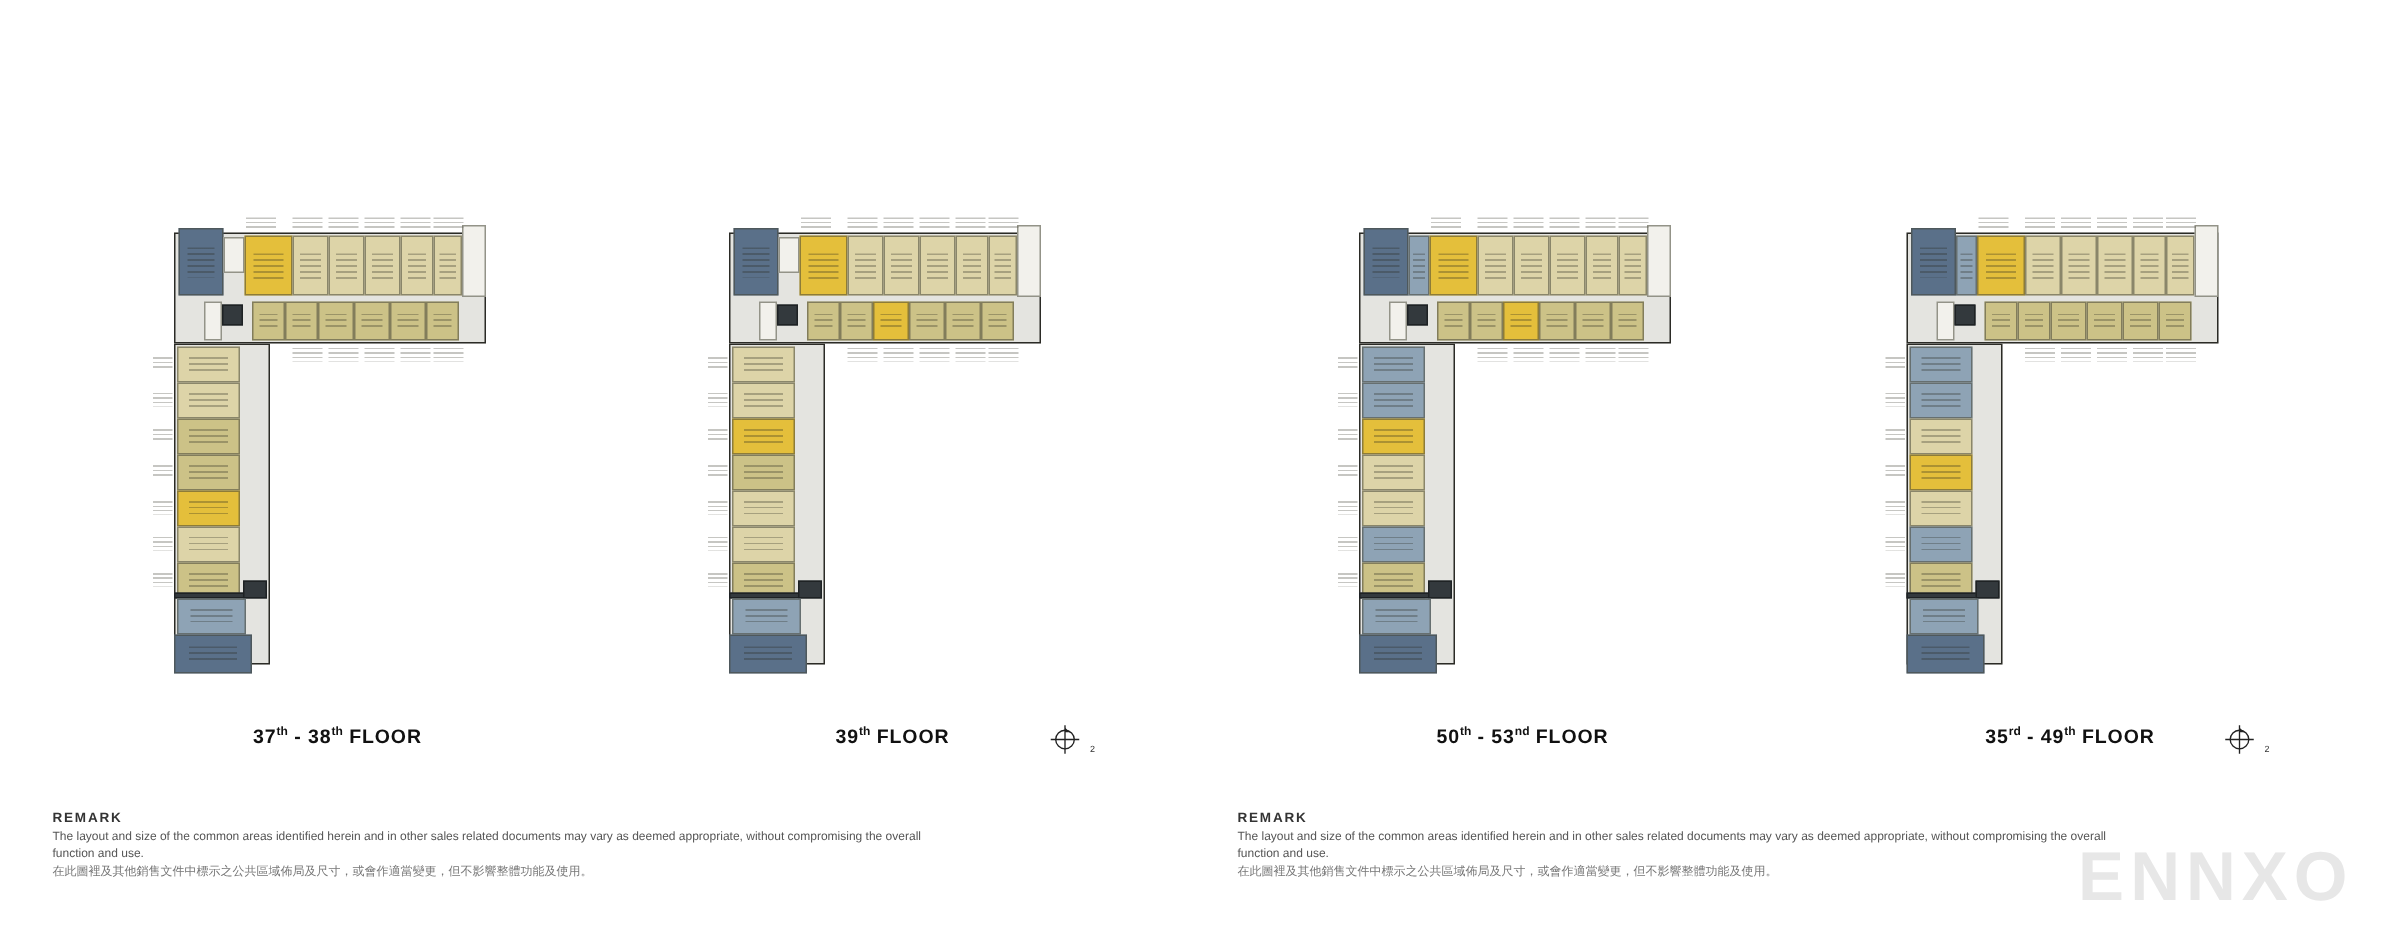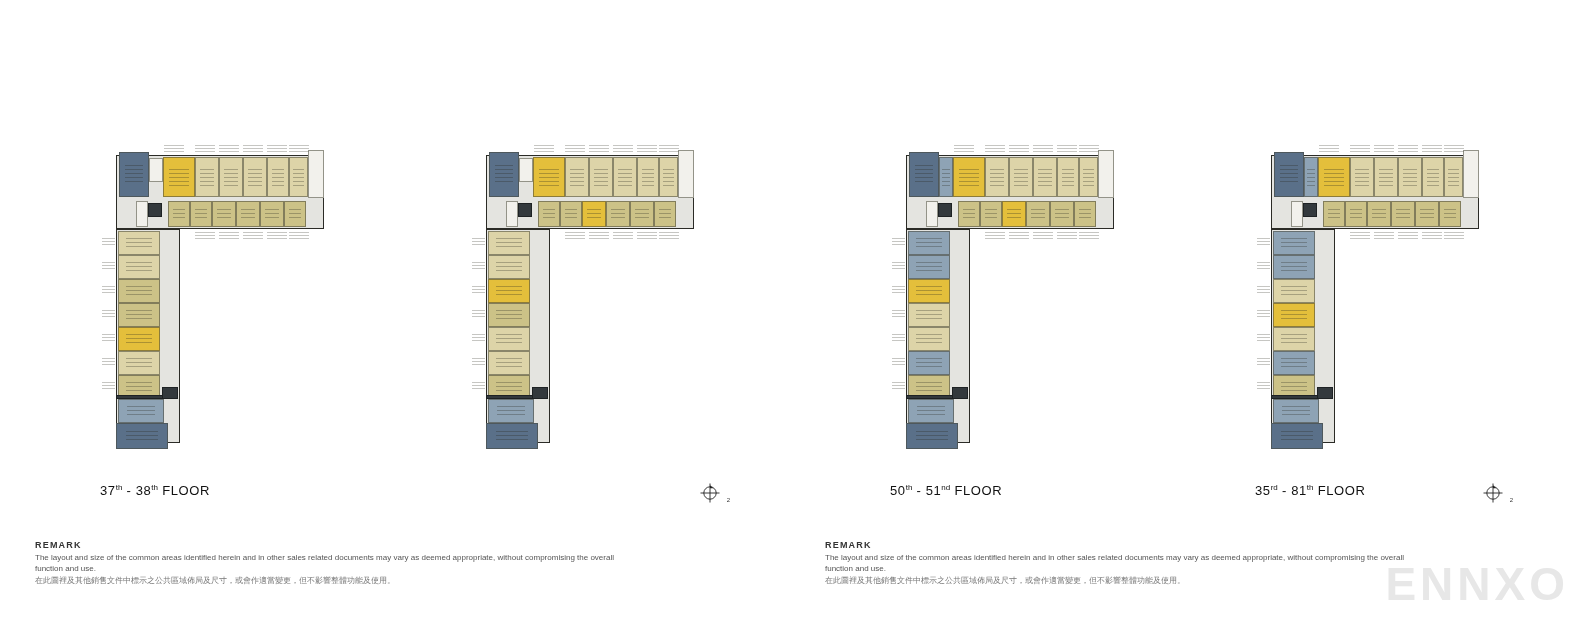--- a/index.html
+++ b/index.html
@@ -17,22 +17,22 @@
   .blk.t::after {
     content:""; position:absolute; left:18%; right:18%; top:28%; height:46%;
     background:repeating-linear-gradient(to bottom, rgba(40,40,30,.30) 0 1px, transparent 1px 4px);
   }
   .tag {
     position:absolute; height:9px;
     background:repeating-linear-gradient(to bottom, rgba(95,95,85,.55) 0 1px, transparent 1px 3px);
     opacity:.65;
   }
   .floor-label {
-    position:absolute; top:483px; height:18px; 
-    font-weight:normal; font-size:13px; letter-spacing:.6px; color:#111;
+    position:absolute; top:483px; height:18px; text-align:center;
+    font-weight:bold; font-size:13px; letter-spacing:.6px; color:#111;
   }
   .floor-label sup { font-size:8px; letter-spacing:0; }
   .compass { position:absolute; top:483px; width:30px; height:20px; }
   .compass .sub { position:absolute; right:0; bottom:0; font-size:6px; color:#333; }
   .remark { position:absolute; width:600px; color:#444; }
   .remark-title { font-size:9px; font-weight:bold; letter-spacing:1.2px; color:#333; margin-bottom:3px; }
   .remark-en { font-size:8px; color:#555; line-height:1.35; }
   .remark-zh { font-size:8px; color:#777; line-height:1.5; }
   .watermark {
     position:absolute; right:18px; bottom:12px; font-size:46px; font-weight:bold;
@@ -247,22 +247,23 @@
         <div class="tag" style="left: 2px; top: 117px; width: 13px;"></div>
         <div class="tag" style="left: 2px; top: 141px; width: 13px;"></div>
         <div class="tag" style="left: 2px; top: 165px; width: 13px;"></div>
         <div class="tag" style="left: 2px; top: 189px; width: 13px;"></div>
         <div class="tag" style="left: 2px; top: 213px; width: 13px;"></div>
         <div class="tag" style="left: 2px; top: 237px; width: 13px;"></div>
       </div>
   </div>
 
   <div class="floor-label" style="left:100px; width:250px;"><span>37</span><sup>th</sup><span> - 38</span><sup>th</sup><span> FLOOR</span></div>
-  <div class="floor-label" style="left:890px; width:250px;"><span>50</span><sup>th</sup><span> - 51</span><sup>nd</sup><span> FLOOR</span></div>
-  <div class="floor-label" style="left:1255px; width:250px;"><span>35</span><sup>rd</sup><span> - 81</span><sup>th</sup><span> FLOOR</span></div>
+  <div class="floor-label" style="left:470px; width:250px;"><span>39</span><sup>th</sup><span> FLOOR</span></div>
+  <div class="floor-label" style="left:890px; width:250px;"><span>50</span><sup>th</sup><span> - 53</span><sup>nd</sup><span> FLOOR</span></div>
+  <div class="floor-label" style="left:1255px; width:250px;"><span>35</span><sup>rd</sup><span> - 49</span><sup>th</sup><span> FLOOR</span></div>
 
   <div class="compass" style="left:700px;">
     <svg width="20" height="20" viewBox="0 0 20 20">
       <circle cx="10" cy="10" r="6.2" fill="none" stroke="#222" stroke-width="0.9"></circle>
       <line x1="10" y1="0.5" x2="10" y2="19.5" stroke="#222" stroke-width="0.9"></line>
       <line x1="0.5" y1="10" x2="19.5" y2="10" stroke="#222" stroke-width="0.9"></line>
       <path d="M10 2.2 L13.4 5.2 L10 5.2 Z" fill="#222"></path>
     </svg>
     <span class="sub">2</span>
   </div>

